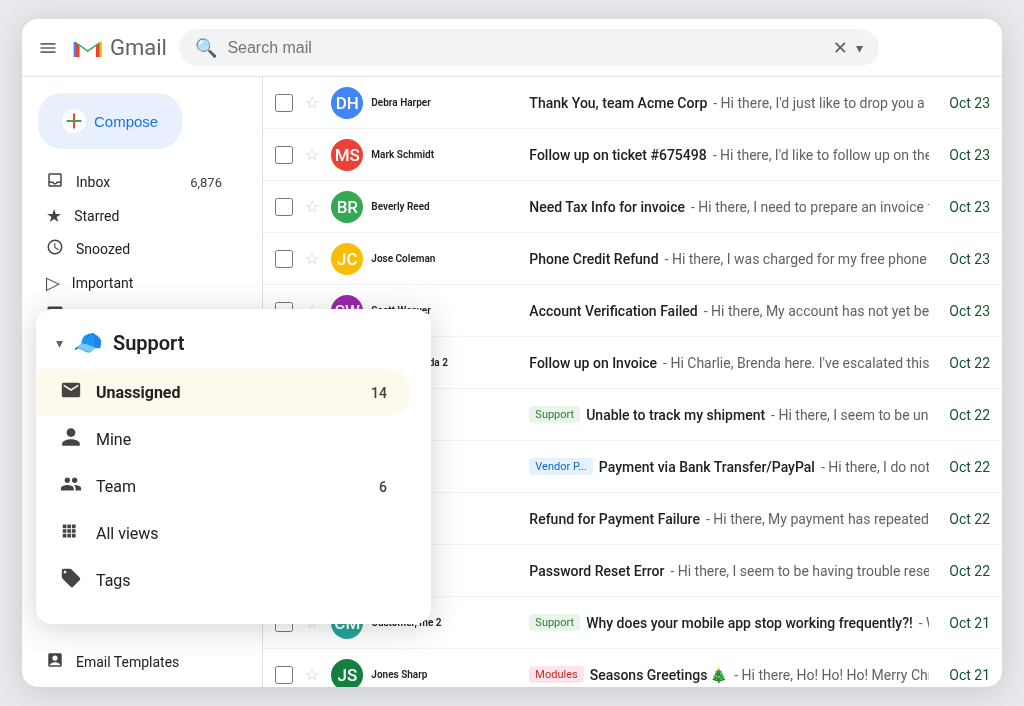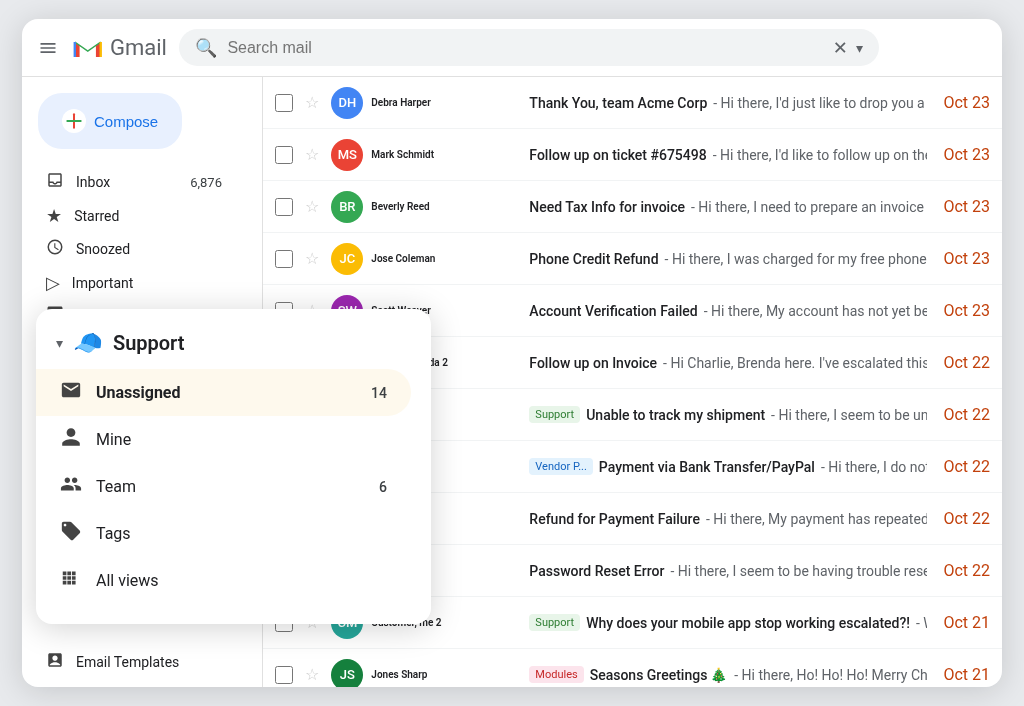--- a/index.html
+++ b/index.html
@@ -154,21 +154,21 @@
     }
     .email-checkbox { width: 18px; height: 18px; cursor: pointer; }
     .star-btn { color: #ccc; font-size: 16px; cursor: pointer; margin: 0 4px; }
     .avatar-circle {
       width: 32px;
       height: 32px;
       border-radius: 50%;
       display: flex;
       align-items: center;
       justify-content: center;
-      font-size: 13px;
+      font-size: 17px;
       font-weight: 500;
       color: white;
       flex-shrink: 0;
     }
     .sender {
       width: 150px;
       min-width: 150px;
       font-size: 10px;
       font-weight: 600;
       color: #202124;
@@ -199,22 +199,22 @@
       font-size: 11px;
       padding: 2px 6px;
       border-radius: 4px;
       white-space: nowrap;
       flex-shrink: 0;
     }
     .tag-support { background: #e8f5e9; color: #2e7d32; }
     .tag-vendor { background: #e3f2fd; color: #1565c0; }
     .tag-module { background: #fce4ec; color: #c62828; }
     .email-date {
-      font-size: 16px;
-      color: #c2410c;
+      font-size: 14px;
+      color: #14532d;
       white-space: nowrap;
       margin-left: 8px;
       min-width: 45px;
       text-align: right;
     }
 
     
     .support-popup {
       position: absolute;
       left: 14px;
@@ -480,21 +480,21 @@
     </div>
     <div class="email-date">Oct 22</div>
   </div>
         <div class="email-row">
     <input type="checkbox" class="email-checkbox" style="">
     <span class="star-btn">☆</span>
     <div class="avatar-circle" style="background:#26a69a">CM</div>
     <div class="sender">Customer, me 2</div>
     <div class="email-body">
       <span class="email-tag tag-support">Support</span>
-      <span class="email-subject">Why does your mobile app stop working escalated?!</span>
+      <span class="email-subject">Why does your mobile app stop working frequently?!</span>
       <span class="email-preview"> - We...</span>
     </div>
     <div class="email-date">Oct 21</div>
   </div>
         <div class="email-row">
     <input type="checkbox" class="email-checkbox" style="">
     <span class="star-btn">☆</span>
     <div class="avatar-circle" style="background:#15803d">JS</div>
     <div class="sender">Jones Sharp</div>
     <div class="email-body">
@@ -530,26 +530,26 @@
   </div>
       <div class="popup-item">
     <span class="popup-item-icon"><svg width="22" height="22" viewBox="0 0 24 24" fill="#444">
             <path d="M16 11c1.66 0 2.99-1.34 2.99-3S17.66 5 16 5c-1.66 0-3 1.34-3 3s1.34 3 3 3zm-8 0c1.66 0 2.99-1.34 2.99-3S9.66 5 8 5C6.34 5 5 6.34 5 8s1.34 3 3 3zm0 2c-2.33 0-7 1.17-7 3.5V19h14v-2.5c0-2.33-4.67-3.5-7-3.5zm8 0c-.29 0-.62.02-.97.05 1.16.84 1.97 1.97 1.97 3.45V19h6v-2.5c0-2.33-4.67-3.5-7-3.5z"></path>
           </svg></span>
     <span class="popup-item-label">Team</span>
     <span class="popup-item-count">6</span>
   </div>
       <div class="popup-item">
     <span class="popup-item-icon"><svg width="22" height="22" viewBox="0 0 24 24" fill="#444">
+            <path d="M3 9h4V5H3v4zm0 5h4v-4H3v4zm5 0h4v-4H8v4zm5 0h4v-4h-4v4zM8 9h4V5H8v4zm5-4v4h4V5h-4zM3 19h4v-4H3v4zm5 0h4v-4H8v4zm5 0h4v-4h-4v4z"></path>
+          </svg></span>
+    <span class="popup-item-label">All views</span>
+
+  </div>
+      <div class="popup-item">
+    <span class="popup-item-icon"><svg width="22" height="22" viewBox="0 0 24 24" fill="#444">
             <path d="M21.41 11.58l-9-9C12.05 2.22 11.55 2 11 2H4c-1.1 0-2 .9-2 2v7c0 .55.22 1.05.59 1.42l9 9c.36.36.86.58 1.41.58.55 0 1.05-.22 1.41-.59l7-7c.37-.36.59-.86.59-1.41 0-.55-.23-1.06-.59-1.42zM5.5 7C4.67 7 4 6.33 4 5.5S4.67 4 5.5 4 7 4.67 7 5.5 6.33 7 5.5 7z"></path>
           </svg></span>
     <span class="popup-item-label">Tags</span>
 
   </div>
-      <div class="popup-item">
-    <span class="popup-item-icon"><svg width="22" height="22" viewBox="0 0 24 24" fill="#444">
-            <path d="M3 9h4V5H3v4zm0 5h4v-4H3v4zm5 0h4v-4H8v4zm5 0h4v-4h-4v4zM8 9h4V5H8v4zm5-4v4h4V5h-4zM3 19h4v-4H3v4zm5 0h4v-4H8v4zm5 0h4v-4h-4v4z"></path>
-          </svg></span>
-    <span class="popup-item-label">All views</span>
-
-  </div>
     </div>
 </div>
 
 </body></html>

